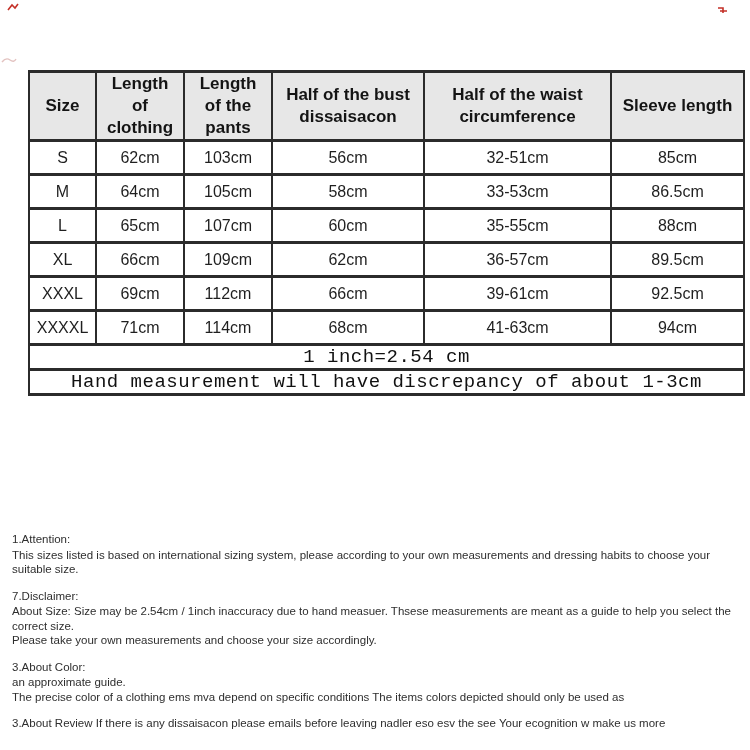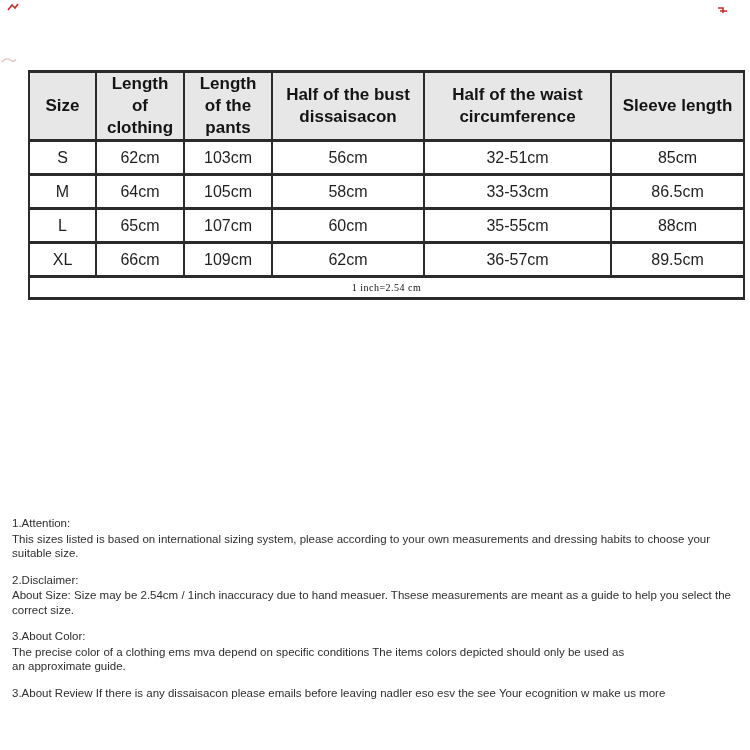--- a/index.html
+++ b/index.html
@@ -43,32 +43,32 @@
     line-height: 1.3;
     color: #141414;
   }
   .size-table td {
     background: #ffffff;
     font-size: 16px;
     height: 34px;
     color: #1f1f1f;
   }
   .size-table td.note-cell {
-    font-family: Liberation Serif, serif;
-    font-size: 10px;
+    font-family: Liberation Mono, monospace;
+    font-size: 19px;
     height: 22px;
     letter-spacing: 0.5px;
     color: #111111;
   }
 
   
   .info-block {
     position: absolute;
     left: 12px;
-    top: 516px;
+    top: 532px;
     width: 730px;
     font-size: 11.5px;
     line-height: 14.5px;
     color: #2e2e2e;
   }
   .info-section { margin-bottom: 12px; }
   .info-heading { margin-bottom: 1px; }
   .info-line { }
 
   
@@ -149,38 +149,58 @@
         <td>88cm</td>
       </tr>
       <tr>
         <td>XL</td>
         <td>66cm</td>
         <td>109cm</td>
         <td>62cm</td>
         <td>36-57cm</td>
         <td>89.5cm</td>
       </tr>
+      <tr>
+        <td>XXXL</td>
+        <td>69cm</td>
+        <td>112cm</td>
+        <td>66cm</td>
+        <td>39-61cm</td>
+        <td>92.5cm</td>
+      </tr>
+      <tr>
+        <td>XXXXL</td>
+        <td>71cm</td>
+        <td>114cm</td>
+        <td>68cm</td>
+        <td>41-63cm</td>
+        <td>94cm</td>
+      </tr>
     </tbody>
   <tbody>
     <tr>
       <td class="note-cell" colspan="6">1 inch=2.54 cm</td>
     </tr>
+    <tr>
+      <td class="note-cell" colspan="6">Hand measurement will have discrepancy of about 1-3cm</td>
+    </tr>
   </tbody>
 </table>
 
 <div class="info-block">
     <div class="info-section">
       <div class="info-heading">1.Attention:</div>
       <div class="info-line">This sizes listed is based on international sizing system, please according to your own measurements and dressing habits to choose your suitable size.</div>
     </div>
     <div class="info-section">
-      <div class="info-heading">2.Disclaimer:</div>
+      <div class="info-heading">7.Disclaimer:</div>
       <div class="info-line">About Size: Size may be 2.54cm / 1inch inaccuracy due to hand measuer. Thsese measurements are meant as a guide to help you select the correct size.</div>
+      <div class="info-line">Please take your own measurements and choose your size accordingly.</div>
     </div>
     <div class="info-section">
       <div class="info-heading">3.About Color:</div>
+      <div class="info-line">an approximate guide.</div>
       <div class="info-line">The precise color of a clothing ems mva depend on specific conditions The items colors depicted should only be used as</div>
-      <div class="info-line">an approximate guide.</div>
     </div>
     <div class="info-section">
       <div class="info-line">3.About Review If there is any dissaisacon please emails before leaving nadler eso esv the see Your ecognition w make us more</div>
     </div>
   </div>
 
 </body></html>

